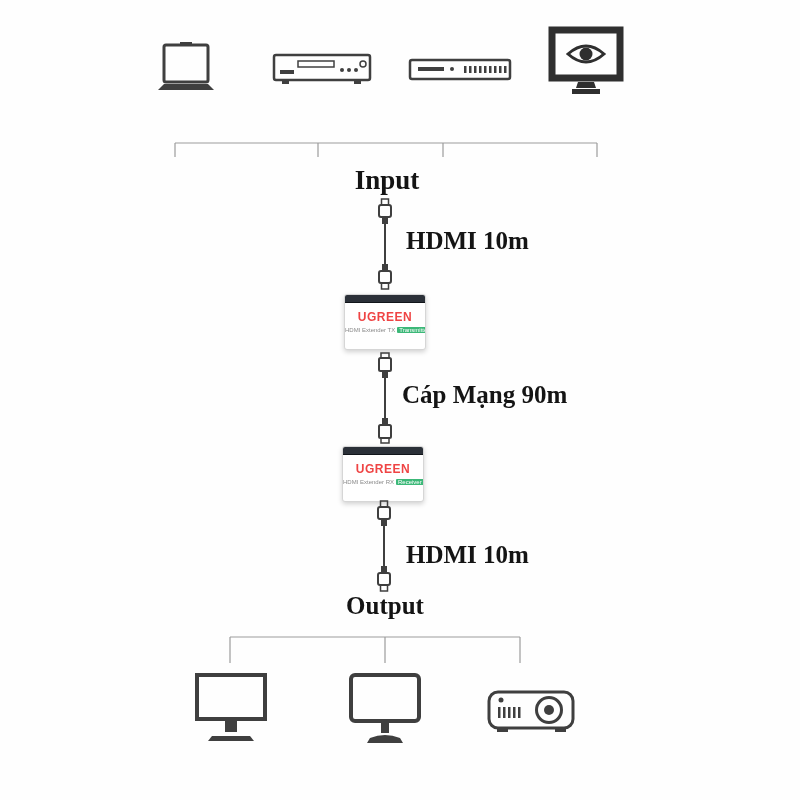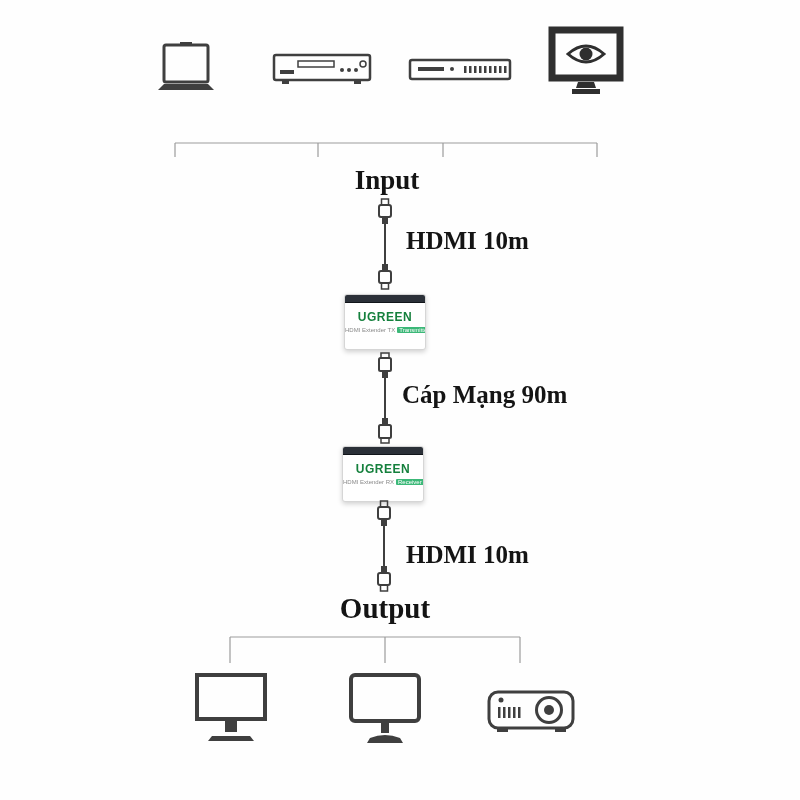--- a/index.html
+++ b/index.html
@@ -15,21 +15,21 @@
   .abs { position: absolute; }
   .icon svg { display: block; }
   .diagram-label {
     position: absolute;
     color: #141414;
     font-weight: bold;
     font-family: "Liberation Serif", serif;
     white-space: nowrap;
   }
   .label-input   { left: 330px; top: 165px; width: 114px; text-align: center; font-size: 27px; }
-  .label-output  { left: 318px; top: 592px; width: 134px; text-align: center; font-size: 29px; }
+  .label-output  { left: 318px; top: 592px; width: 134px; text-align: center; font-size: 25px; }
   .label-hdmi-top    { left: 406px; top: 227px; font-size: 25px; }
   .label-lan         { left: 402px; top: 381px; font-size: 25px; }
   .label-hdmi-bottom { left: 406px; top: 541px; font-size: 25px; }
 
   .extender {
     position: absolute;
     width: 82px;
     height: 56px;
     background: #ffffff;
     border: 1px solid #d6d6d6;
@@ -43,21 +43,21 @@
     background: #2b3038;
     border-bottom: 1px solid #11151a;
   }
   .extender-brand {
     margin-top: 7px;
     text-align: center;
     font-family: "Liberation Sans", sans-serif;
     font-weight: bold;
     font-size: 12px;
     letter-spacing: 0.5px;
-    color: #15803d;
+    color: #ef4444;
   }
   .extender-line {
     margin-top: 3px;
     text-align: center;
     font-family: "Liberation Sans", sans-serif;
     font-size: 6px;
     color: #8a8a8a;
     white-space: nowrap;
   }
   .extender-badge {

